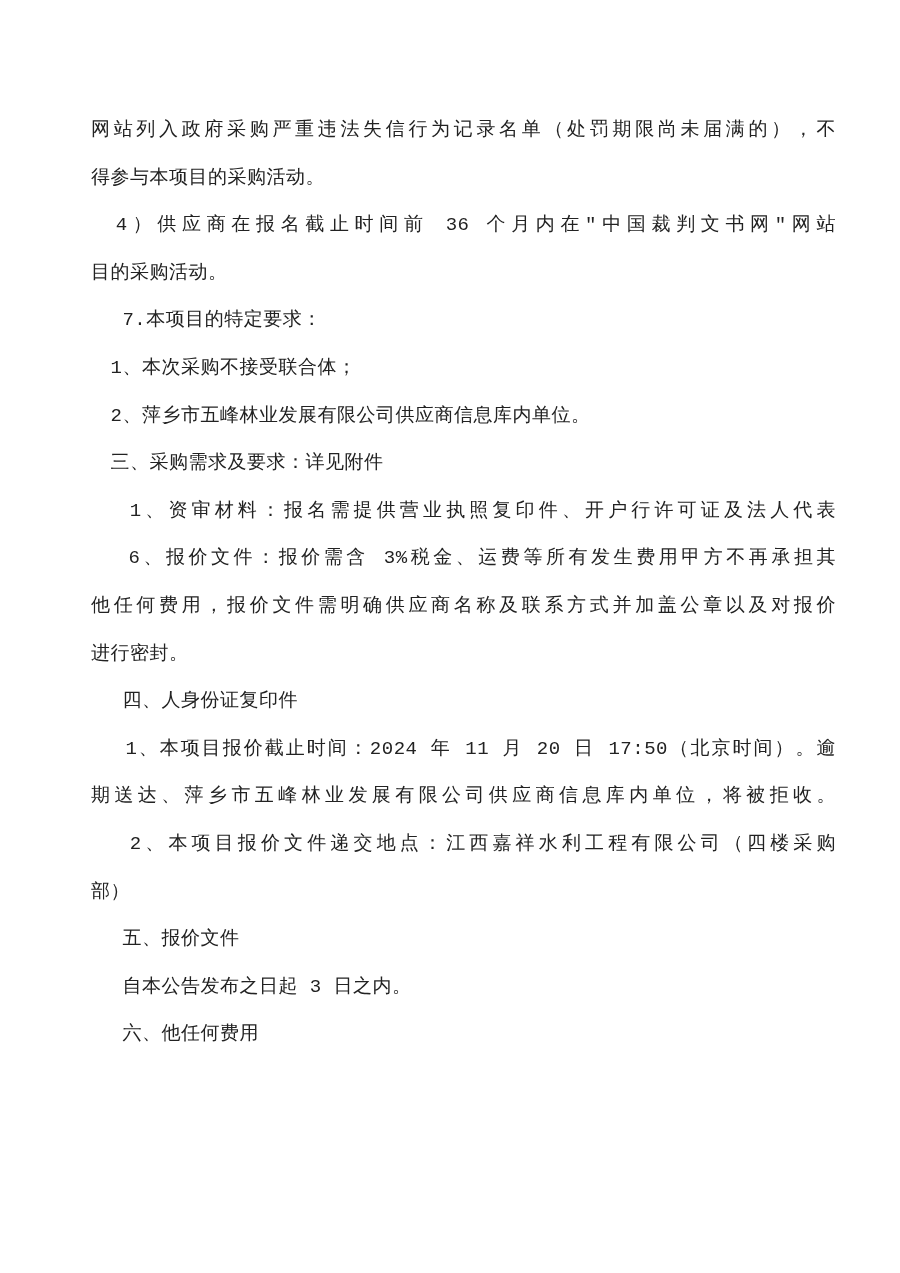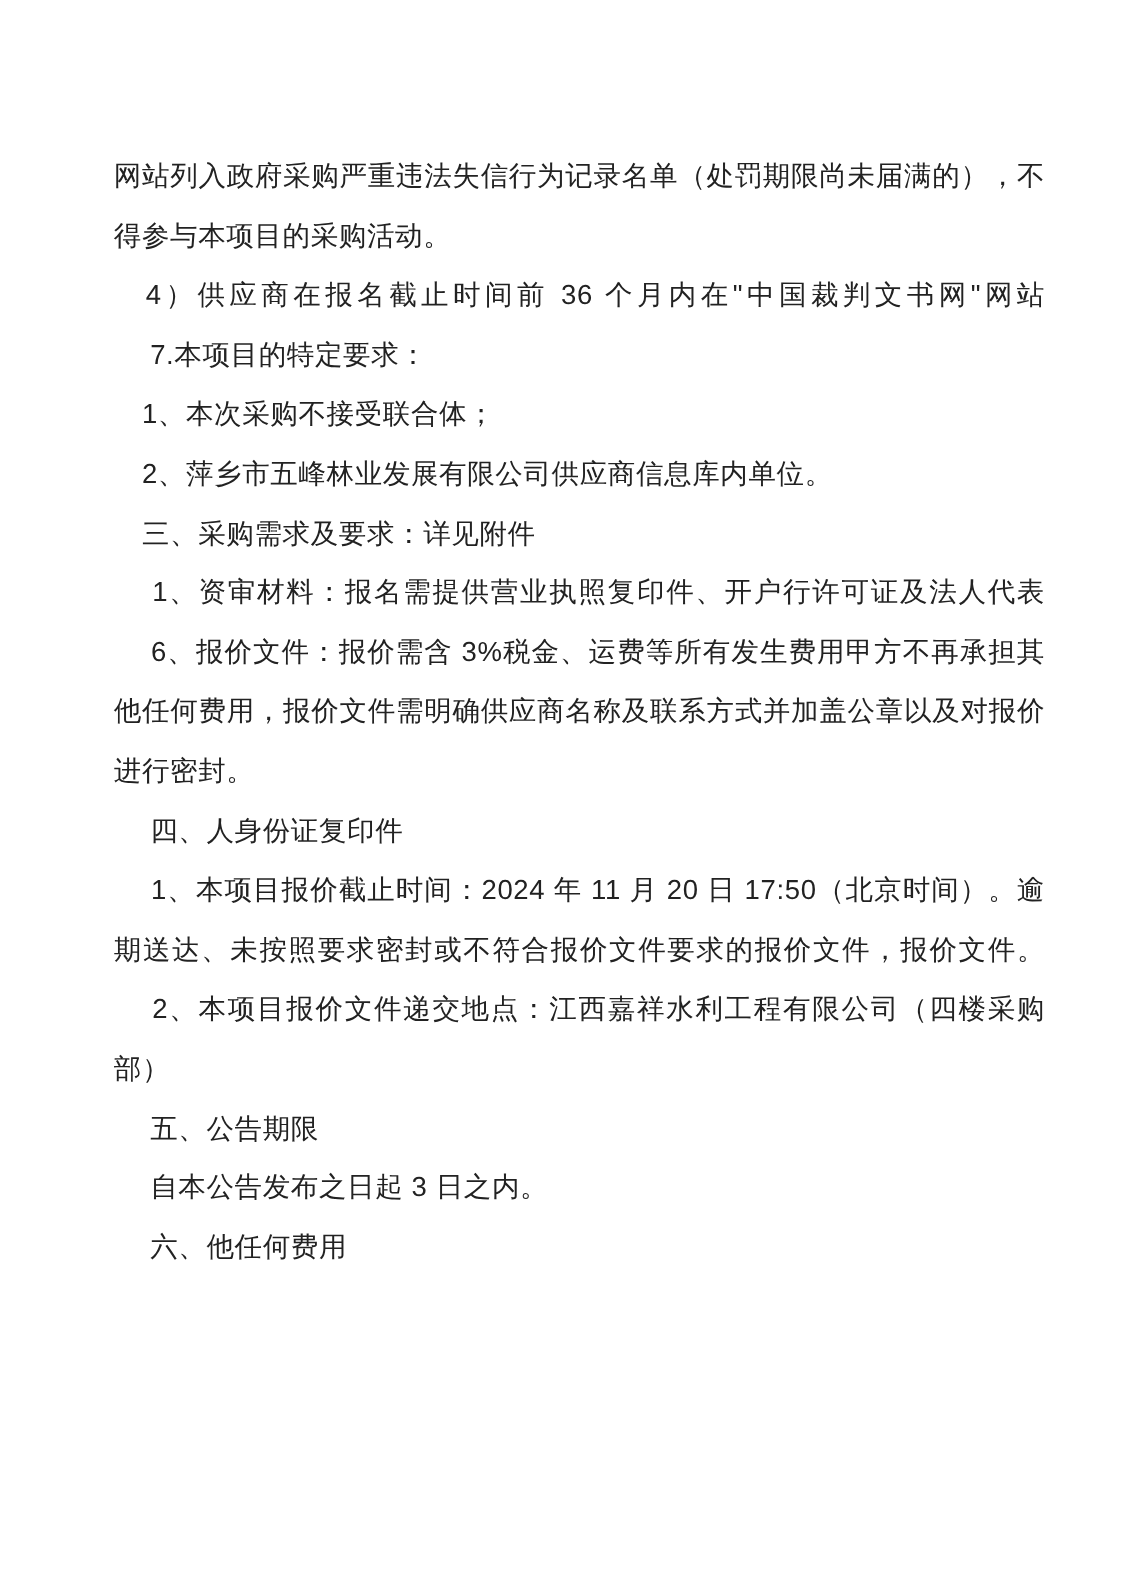--- a/index.html
+++ b/index.html
@@ -10,24 +10,24 @@
   .page {
     position: relative;
     width: 900px;
     height: 1273px;
     background: #ffffff;
     overflow: hidden;
   }
   .doc-body {
     position: absolute;
     left: 91px;
-    top: 117px;
+    top: 107px;
     width: 745px;
-    font-family: Liberation Sans, sans-serif;
-    font-size: 22px;
+    font-family: Liberation Mono, monospace;
+    font-size: 19px;
     line-height: 47.6px;
     letter-spacing: 0.5px;
     color: #222222;
   }
   .line {
     white-space: pre-wrap;
     min-height: 47.6px;
   }
   .line.full {
     text-align: justify;
@@ -35,30 +35,31 @@
   }
 </style>
 </head>
 <body>
 
 <div class="page">
   <div class="doc-body">
       <div class="line full">网站列入政府采购严重违法失信行为记录名单（处罚期限尚未届满的），不</div>
       <div class="line">得参与本项目的采购活动。</div>
       <div class="line full">　4）供应商在报名截止时间前 36 个月内在"中国裁判文书网"网站</div>
+      <div class="line">目的采购活动。</div>
       <div class="line">　 7.本项目的特定要求：</div>
       <div class="line">　1、本次采购不接受联合体；</div>
       <div class="line">　2、萍乡市五峰林业发展有限公司供应商信息库内单位。</div>
       <div class="line">　三、采购需求及要求：详见附件</div>
       <div class="line full">　 1、资审材料：报名需提供营业执照复印件、开户行许可证及法人代表</div>
       <div class="line full">　 6、报价文件：报价需含 3%税金、运费等所有发生费用甲方不再承担其</div>
       <div class="line full">他任何费用，报价文件需明确供应商名称及联系方式并加盖公章以及对报价</div>
       <div class="line">进行密封。</div>
       <div class="line">　 四、人身份证复印件</div>
       <div class="line full">　 1、本项目报价截止时间：2024 年 11 月 20 日 17:50（北京时间）。逾</div>
-      <div class="line full">期送达、未按照要求密封或不符合报价文件要求的报价文件，报价文件。</div>
+      <div class="line full">期送达、萍乡市五峰林业发展有限公司供应商信息库内单位，将被拒收。</div>
       <div class="line full">　 2、本项目报价文件递交地点：江西嘉祥水利工程有限公司（四楼采购</div>
       <div class="line">部）</div>
-      <div class="line">　 五、公告期限</div>
+      <div class="line">　 五、报价文件</div>
       <div class="line">　 自本公告发布之日起 3 日之内。</div>
       <div class="line">　 六、他任何费用</div>
     </div>
 </div>
 
 </body></html>

